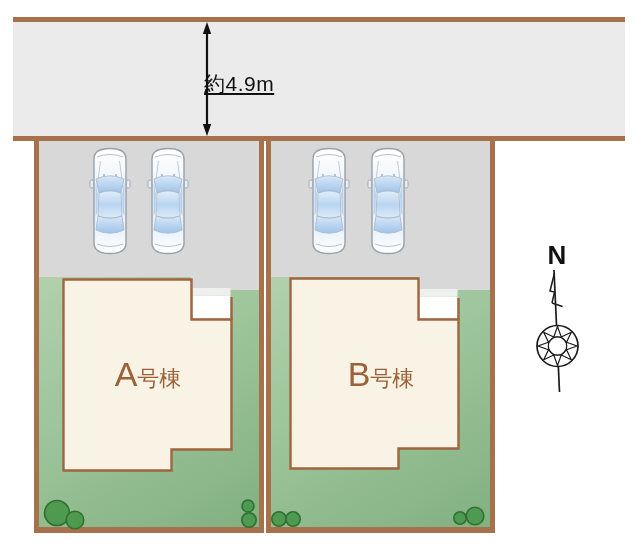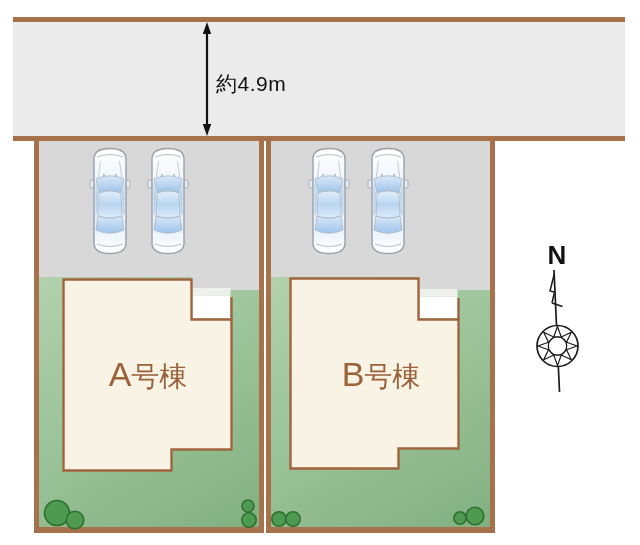--- a/index.html
+++ b/index.html
@@ -20,28 +20,28 @@
   .yard{position:absolute;left:0;top:136px;right:0;bottom:0;
         background:linear-gradient(150deg,#b2d0ac 0%,#9cc49a 45%,#82b081 100%);}
   .parking-ext{position:absolute;top:136px;height:13px;background:#d8d8d8;}
   .lot-a .parking-ext{left:152px;right:0;}
   .lot-b .parking-ext{left:147px;right:0;}
 
   
   .overlay{position:absolute;left:0;top:0;width:640px;height:545px;}
 
   
-  .dim-label{position:absolute;left:216px;top:70px;font-size:21px;font-weight:500;
-             color:#111;letter-spacing:0.5px;}
+  .dim-label{position:absolute;left:204px;top:70px;font-size:21px;font-weight:500;
+             color:#111;letter-spacing:0.5px;text-decoration:underline;}
 
   
   .bldg-label{position:absolute;top:357px;width:170px;text-align:center;
               color:#9b6138;white-space:nowrap;}
   .bldg-label .big{font-size:34px;line-height:34px;}
-  .bldg-label .small{font-size:28px;}
+  .bldg-label .small{font-size:22px;}
   .bldg-label-a{left:63px;}
   .bldg-label-b{left:296px;}
 
   
   .north-label{position:absolute;left:542px;top:240px;width:30px;text-align:center;
                font-size:26px;font-weight:bold;color:#111;}
 </style>
 </head>
 <body>
 

